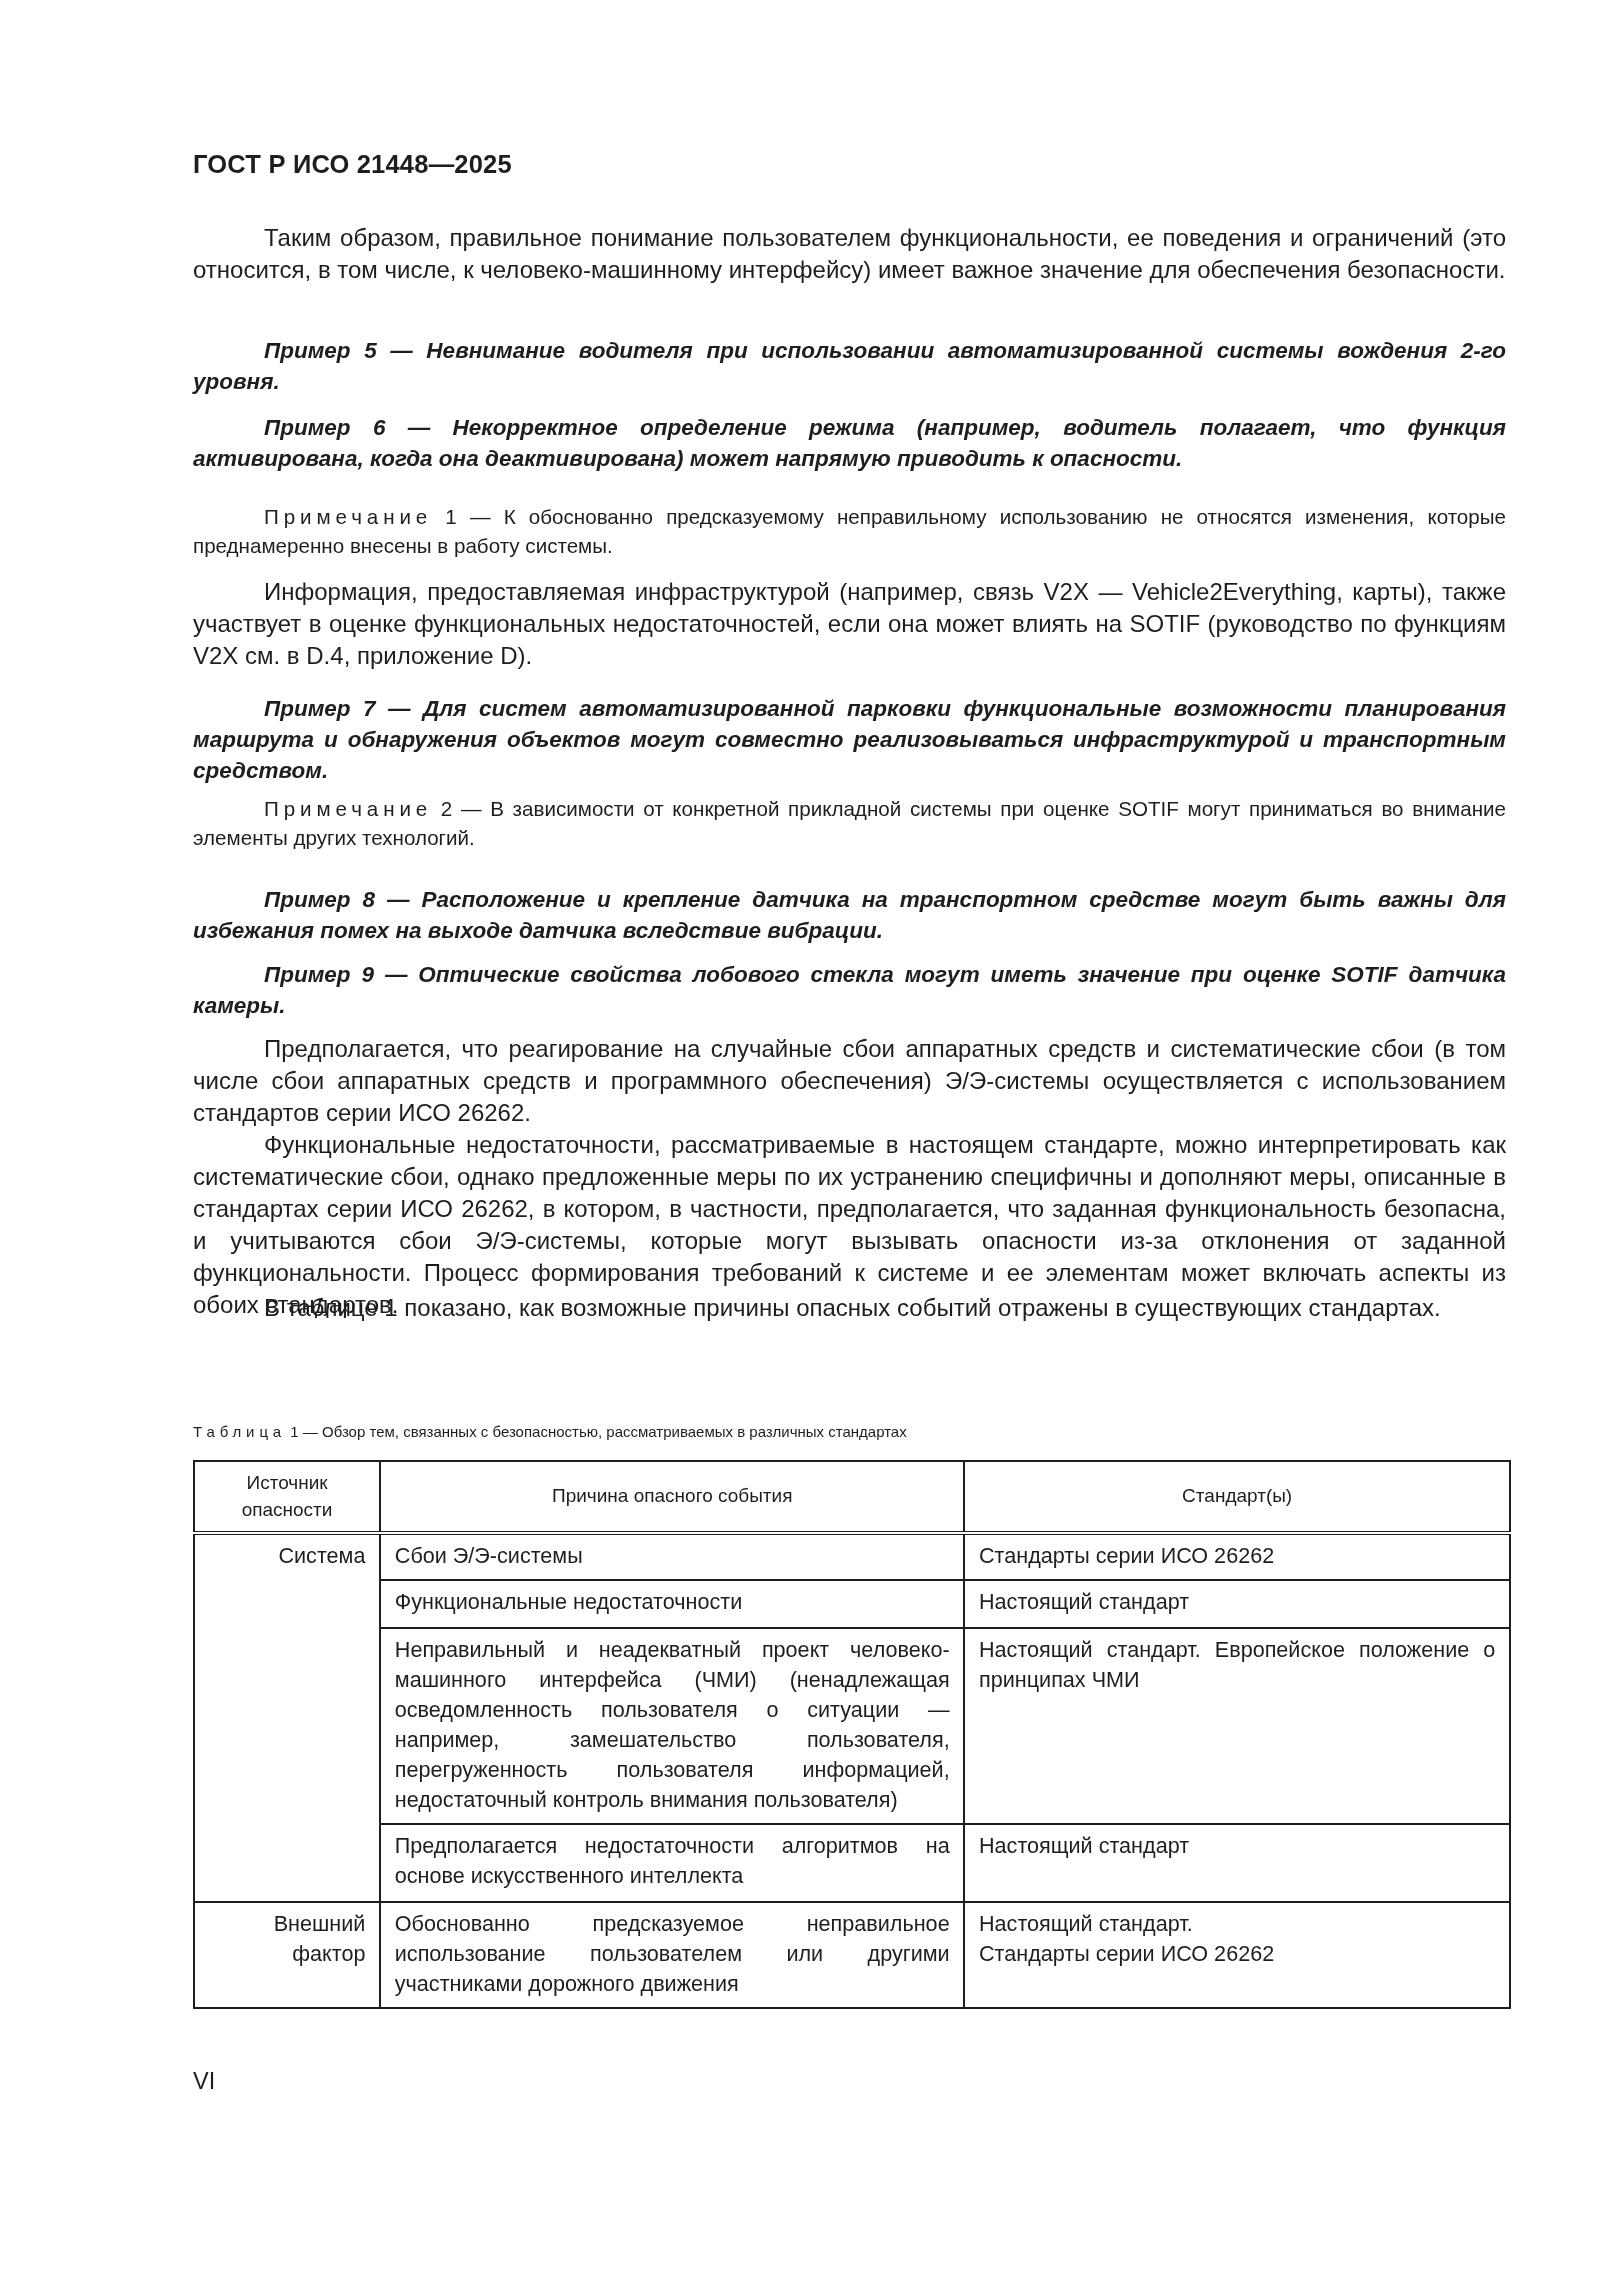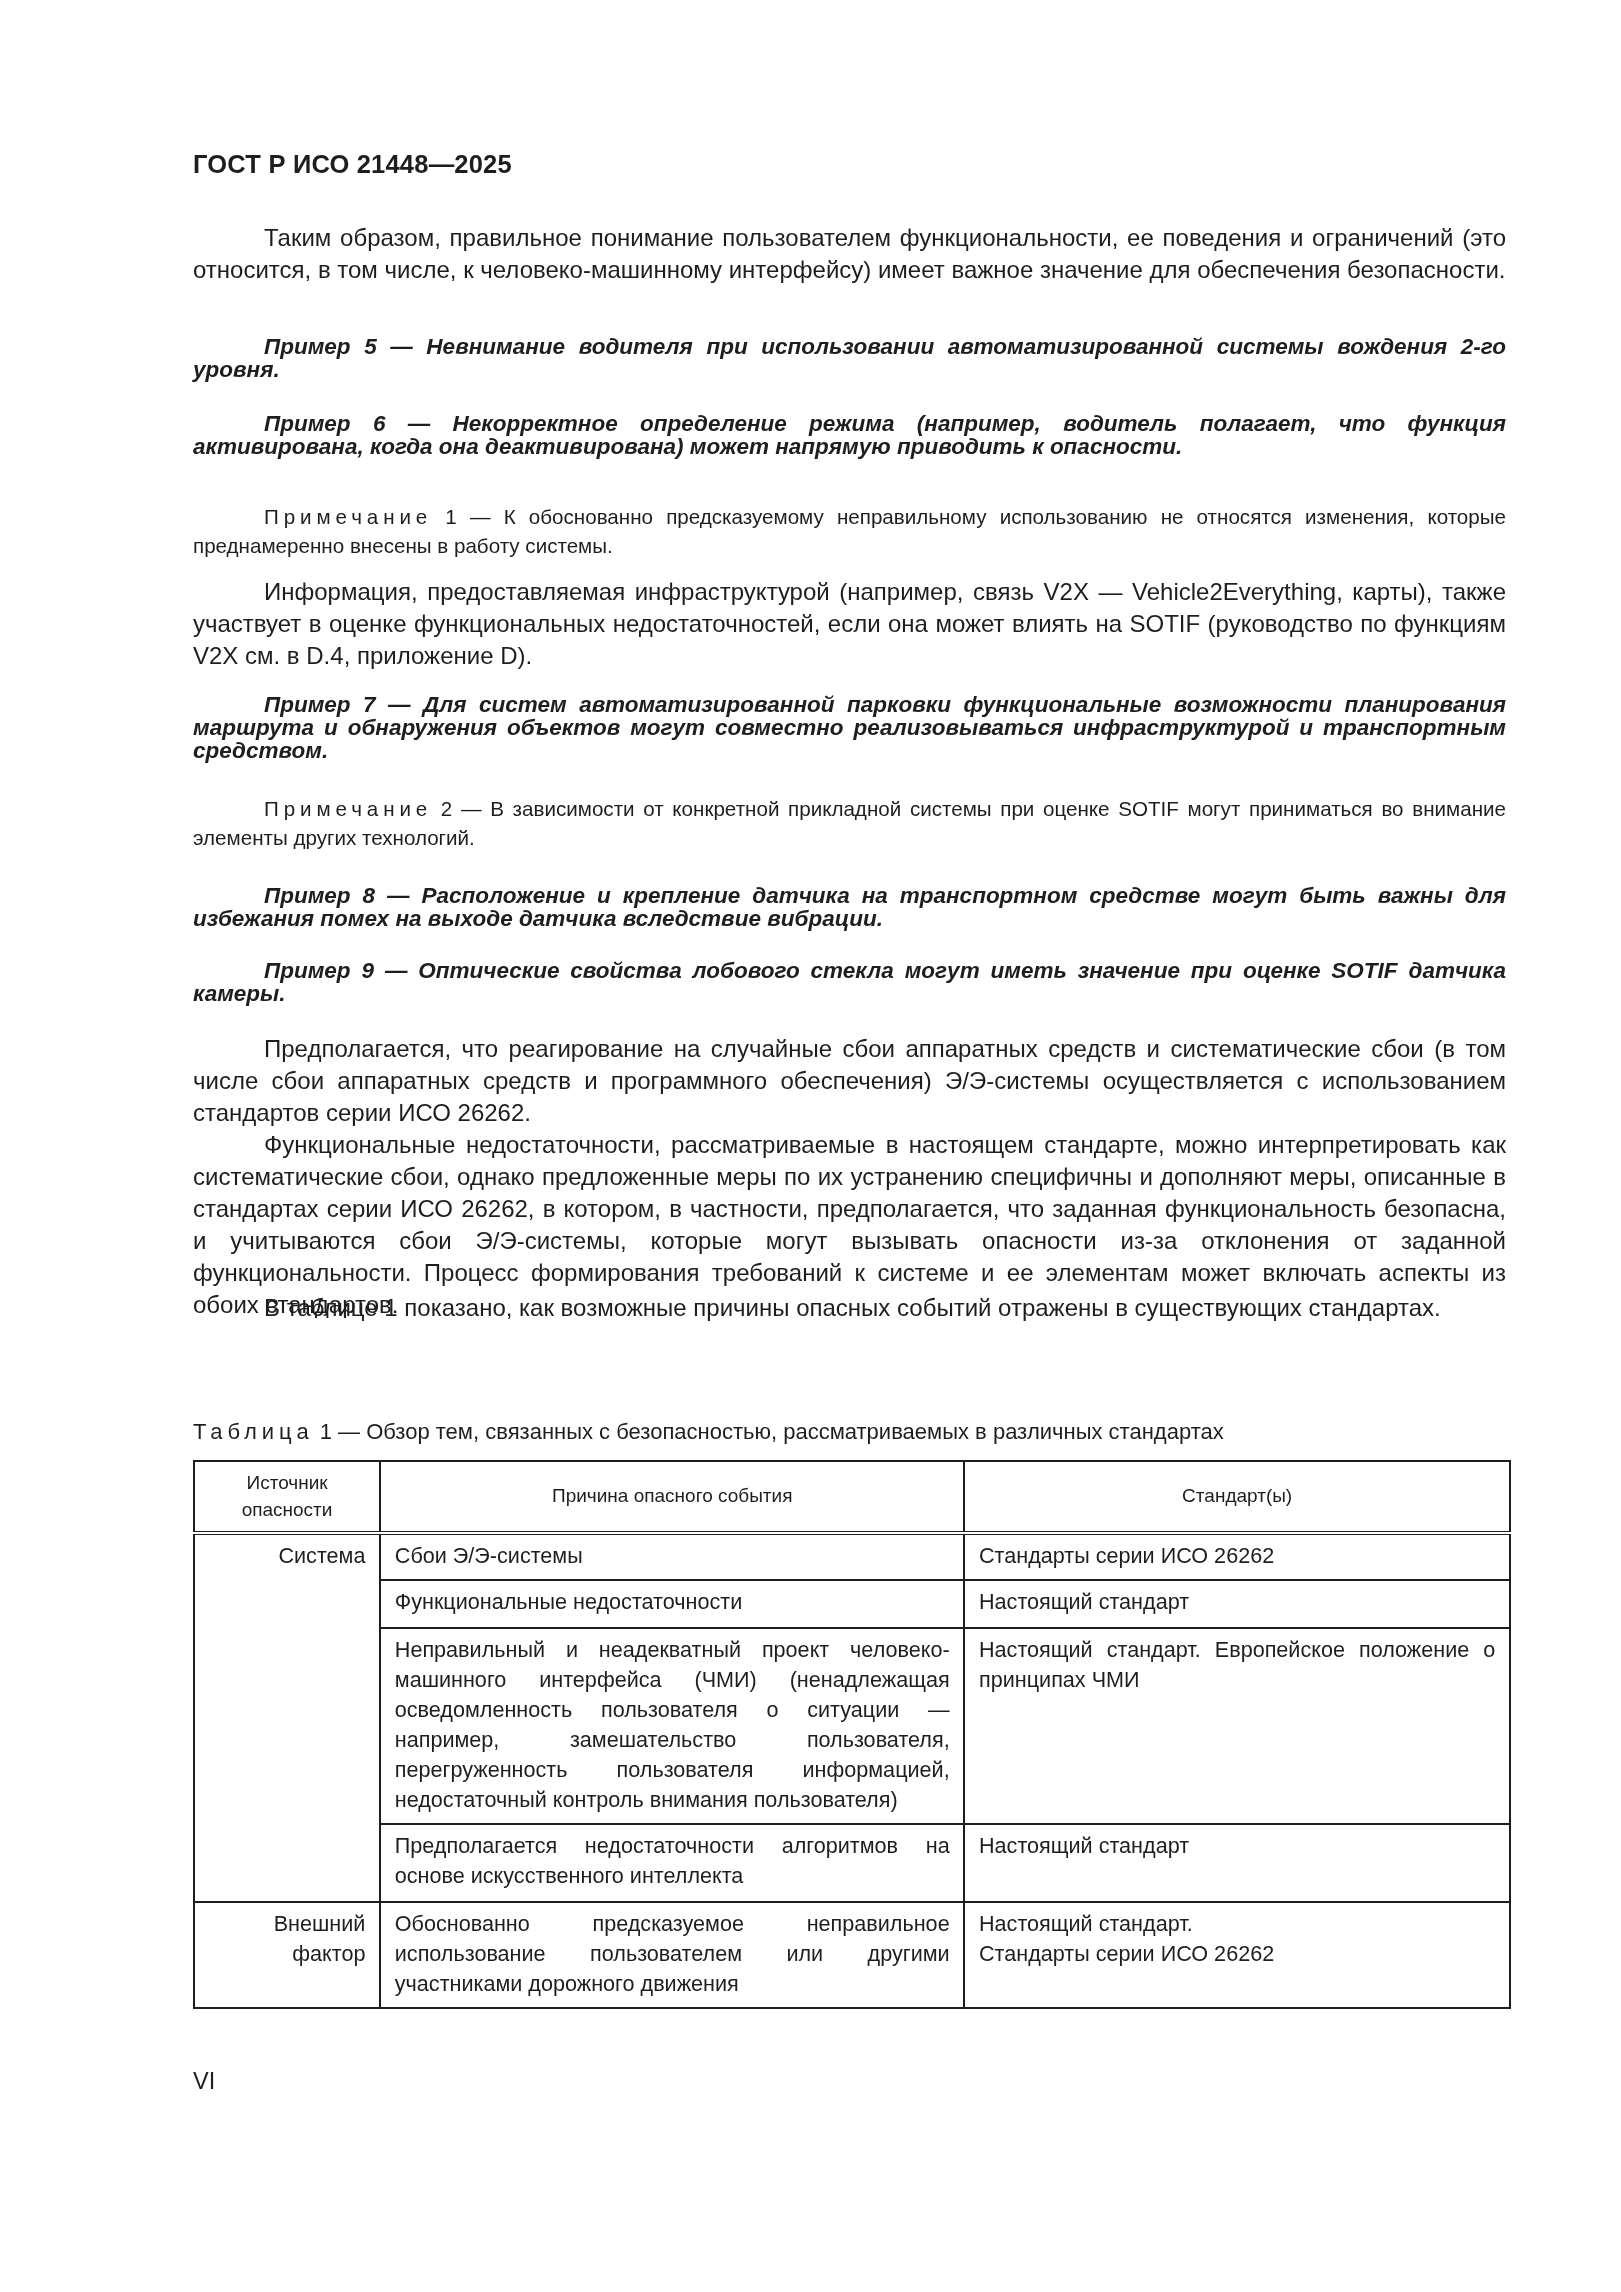--- a/index.html
+++ b/index.html
@@ -1,24 +1,24 @@
 <!DOCTYPE html>
 <html><head>
 <meta charset="utf-8">
 <style>
   html, body { margin: 0; padding: 0; background: #ffffff; }
   body { width: 1621px; height: 2293px; position: relative; overflow: hidden; color: #1e1e1e;
          font-family: "Liberation Sans", sans-serif; }
   .page { position: absolute; left: 193px; top: 0; width: 1313px; }
   .hdr { position: absolute; left: 0; top: 150px; font-weight: bold; font-size: 25.5px; letter-spacing: 0.2px; }
   .p { position: absolute; left: 0; width: 1313px; font-size: 24px; line-height: 32px; text-align: justify; text-indent: 71px; }
-  .ex { position: absolute; left: 0; width: 1313px; font-size: 22.5px; line-height: 23px; font-weight: bold; font-style: italic; text-align: justify; text-indent: 71px; }
+  .ex { position: absolute; left: 0; width: 1313px; font-size: 22.5px; line-height: 31px; font-weight: bold; font-style: italic; text-align: justify; text-indent: 71px; }
   .note { position: absolute; left: 0; width: 1313px; font-size: 20.6px; line-height: 29px; text-align: justify; text-indent: 71px; }
   .sp { letter-spacing: 4.9px; }
-  .caption { position: absolute; left: 0; top: 1418px; font-size: 22px; line-height: 27.4px; white-space: nowrap; text-align: center; }
+  .caption { position: absolute; left: 0; top: 1418px; font-size: 15px; line-height: 27.4px; white-space: nowrap; text-align: center; }
   table.t { position: absolute; left: 0; top: 1460px; width: 1318px; border-collapse: collapse;
             border: 2.9px solid #1e1e1e; font-size: 21.6px; line-height: 30px; padding-left: 48px; }
   table.t th { font-weight: normal; font-size: 19px; line-height: 26.5px; text-align: center; height: 65px;
                border: 2px solid #1e1e1e; border-bottom: 4.9px double #1e1e1e; padding: 2px 7.8px; vertical-align: middle; }
   table.t td { border: 2.5px solid #1e1e1e; vertical-align: top; padding: 5.9px 13.7px 7.8px 13.7px; text-align: justify; }
   table.t td.src { text-align: right; padding-left: 11.8px; }
   .c1 { width: 173px; } .c2 { width: 592px; } .c3 { width: 554px; margin-left: 40px; }
   .line { display: block; }
   .pgnum { position: absolute; left: 0; top: 2068px; font-size: 23.5px; }
 </style>

